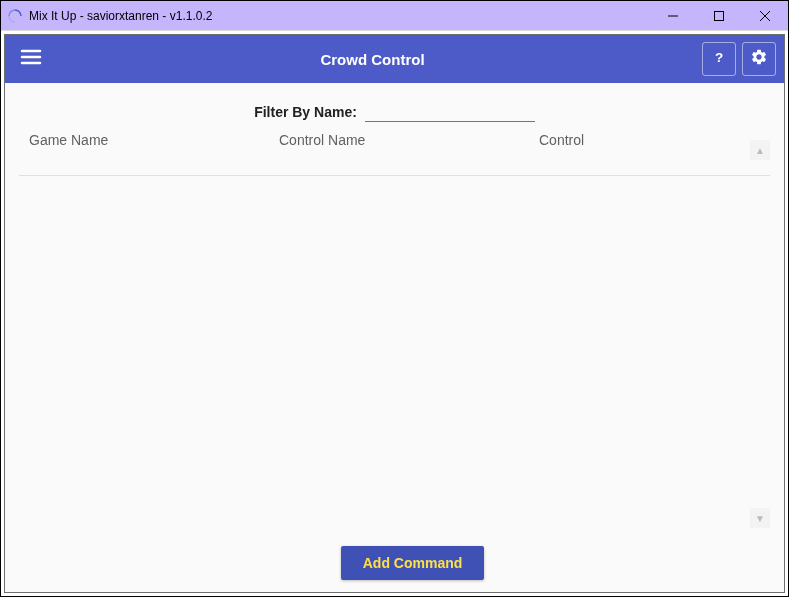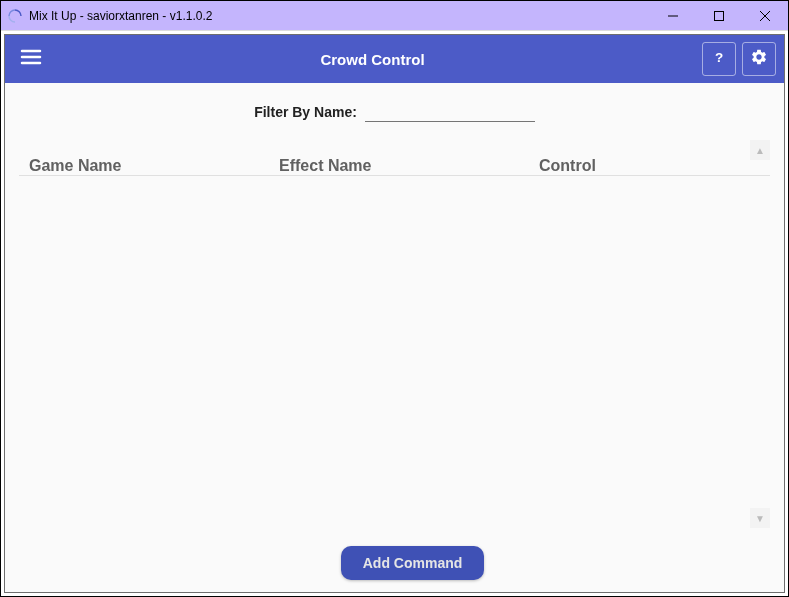--- a/index.html
+++ b/index.html
@@ -119,25 +119,25 @@
       padding: 2px 0;
       outline: none;
     }
     .table-area {
       flex: 1;
       position: relative;
       padding: 0 14px;
     }
     .table-header {
       display: flex;
-      align-items: flex-end;
+      align-items: flex-start;
       height: 44px;
       border-bottom: 1px solid #e0e0e0;
-      font-size: 16px;
-      font-weight: 700;
+      font-size: 14px;
+      font-weight: 400;
       color: #616161;
     }
     .col-game { flex: 0 0 260px; padding-left: 10px; }
     .col-effect { flex: 0 0 260px; }
     .col-actions { flex: 1; }
     .scroll-btn {
       position: absolute;
       right: 14px;
       width: 20px;
       height: 20px;
@@ -151,23 +151,23 @@
     }
     .scroll-up { top: 8px; }
     .scroll-down { bottom: 8px; }
     .footer {
       display: flex;
       justify-content: center;
       padding: 10px 0 12px 0;
     }
     .add-btn {
       background: #3f51b5;
-      color: #e5e5e5;
+      color: #fde047;
       border: none;
-      border-radius: 10px;
+      border-radius: 2px;
       padding: 9px 22px;
       font-size: 14px;
       font-weight: 600;
       cursor: pointer;
       box-shadow: 0 1px 3px rgba(0,0,0,0.25);
       margin-left: 36px;
     }
   </style>
 </head>
 <body>
@@ -235,21 +235,21 @@
     <div class="content">
 
       <div class="filter-row">
         <span class="filter-label">Filter By Name:</span>
         <input class="filter-input" type="text" value="" style="">
       </div>
 
       <div class="table-area">
         <div class="table-header">
           <div class="col-game">Game Name</div>
-          <div class="col-effect">Effect Name</div>
+          <div class="col-effect">Control Name</div>
           <div class="col-actions">Control</div>
         </div>
         <div class="scroll-btn scroll-up">
           <span>▲</span>
         </div>
         <div class="scroll-btn scroll-down">
           <span>▼</span>
         </div>
       </div>
 

